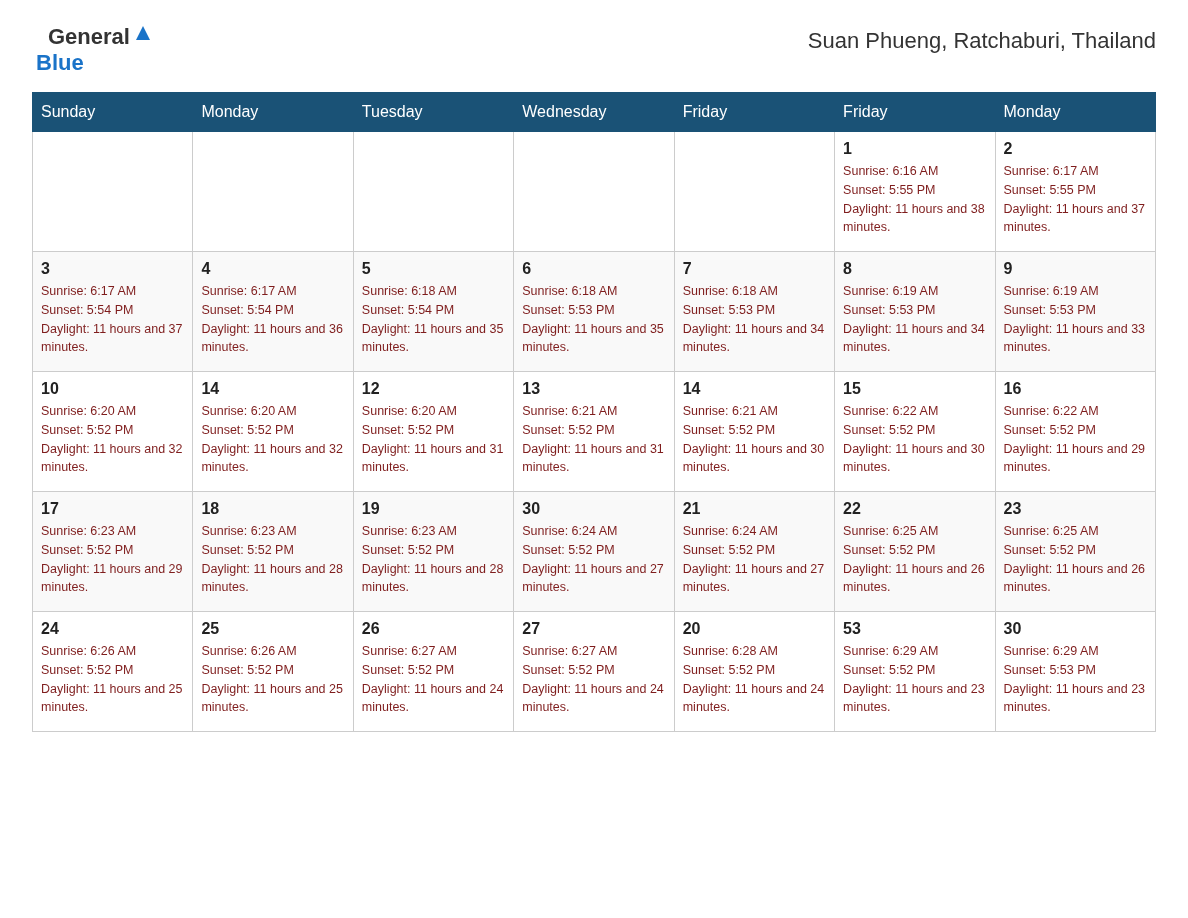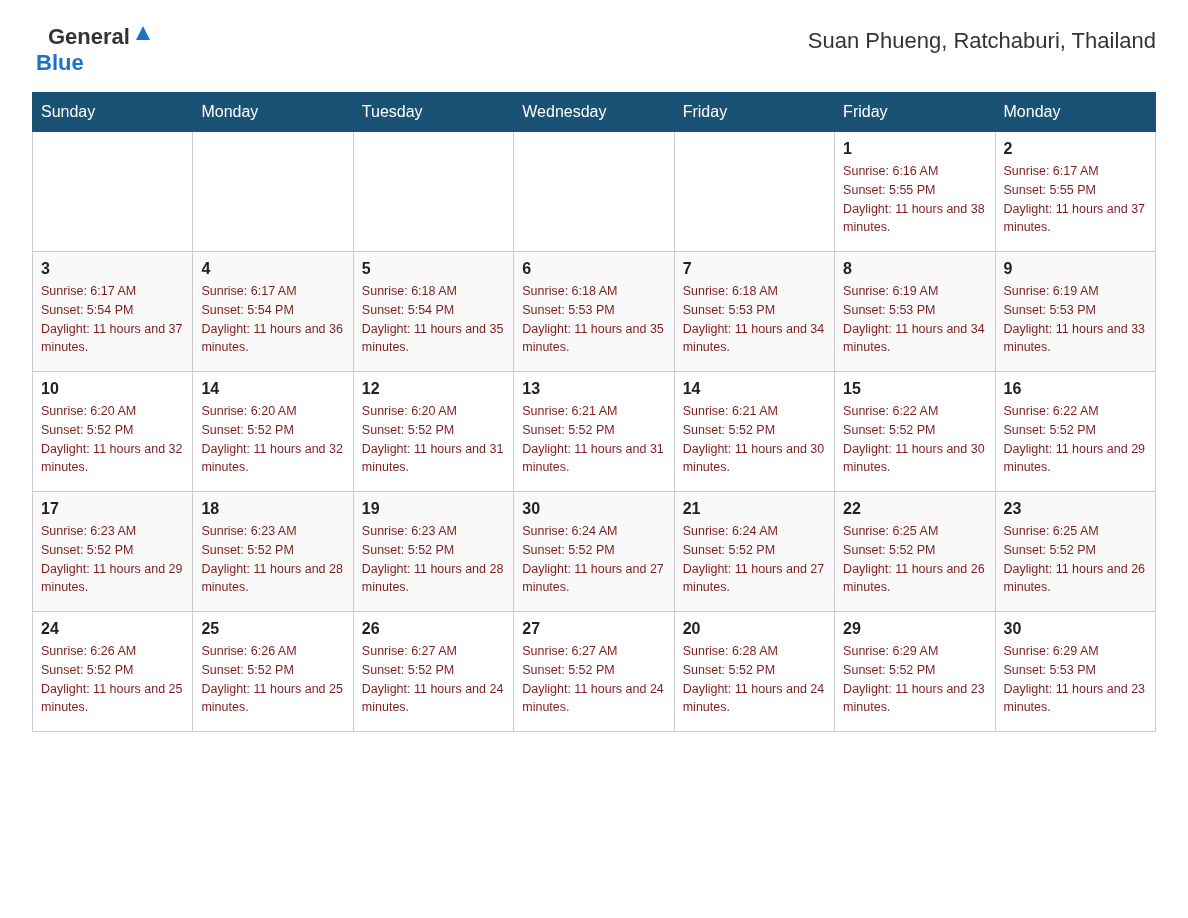--- a/index.html
+++ b/index.html
@@ -256,21 +256,21 @@
         </td>
         <td>
           <div class="day-number">27</div>
           <div class="day-info">Sunrise: 6:27 AM<br>Sunset: 5:52 PM<br>Daylight: 11 hours and 24 minutes.</div>
         </td>
         <td>
           <div class="day-number">20</div>
           <div class="day-info">Sunrise: 6:28 AM<br>Sunset: 5:52 PM<br>Daylight: 11 hours and 24 minutes.</div>
         </td>
         <td>
-          <div class="day-number">29</div>
+          <div class="day-number">53</div>
           <div class="day-info">Sunrise: 6:29 AM<br>Sunset: 5:52 PM<br>Daylight: 11 hours and 23 minutes.</div>
         </td>
         <td>
           <div class="day-number">30</div>
           <div class="day-info">Sunrise: 6:29 AM<br>Sunset: 5:53 PM<br>Daylight: 11 hours and 23 minutes.</div>
         </td>
       </tr>
     </tbody>
 </table>
 

